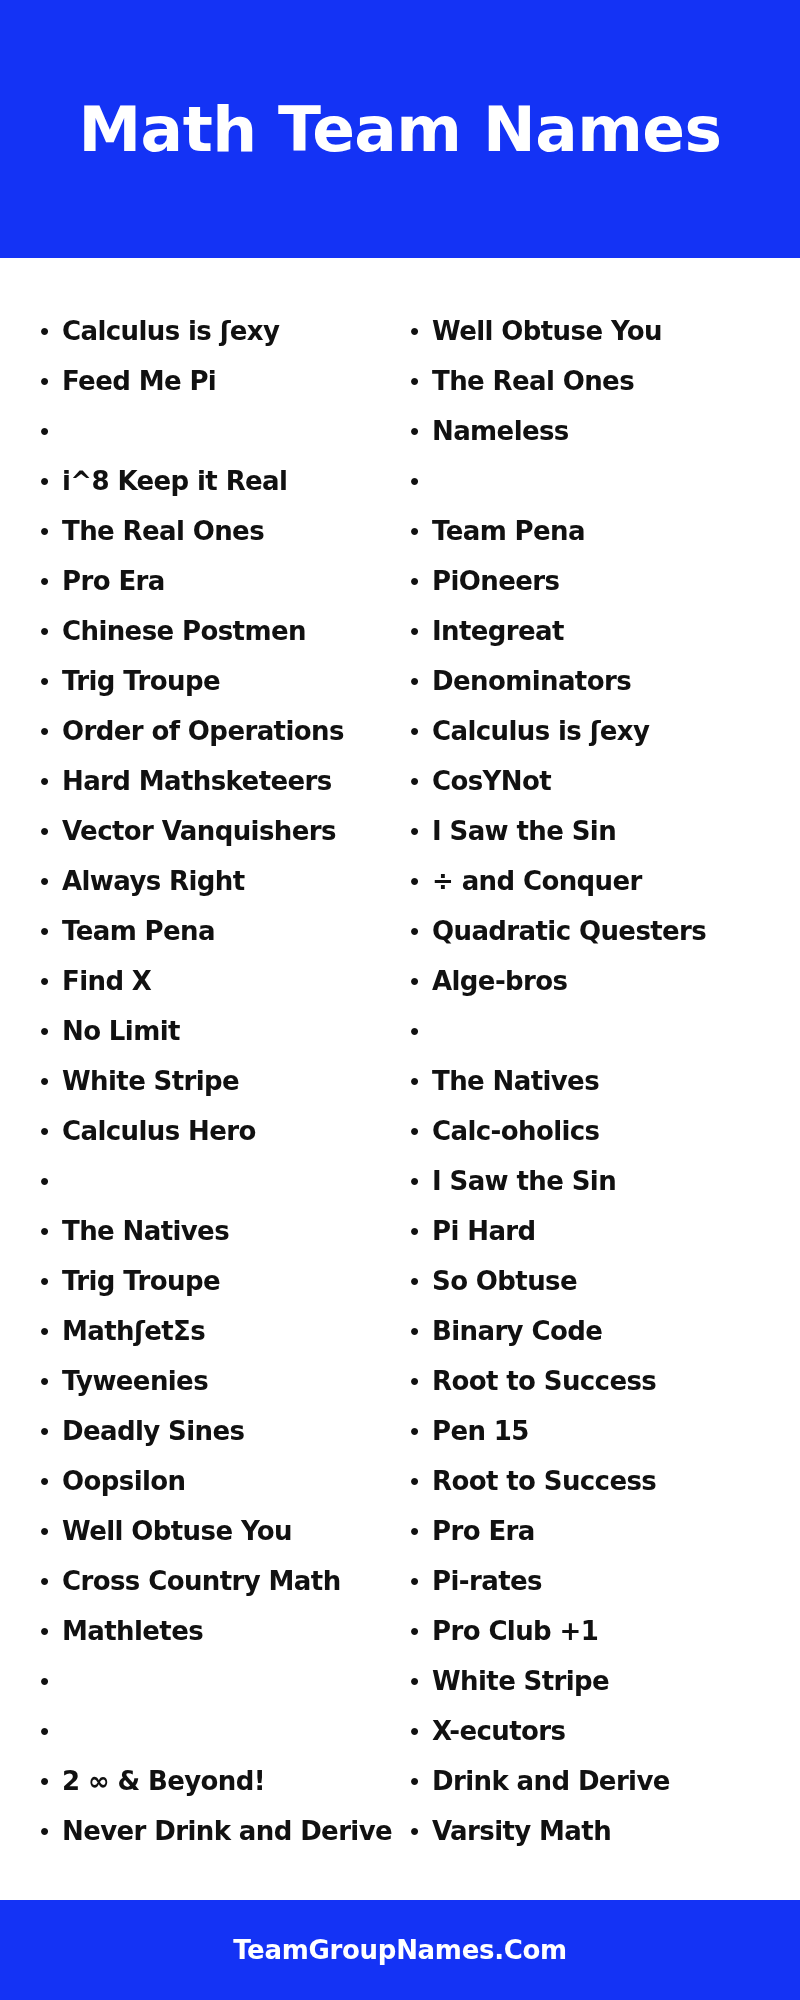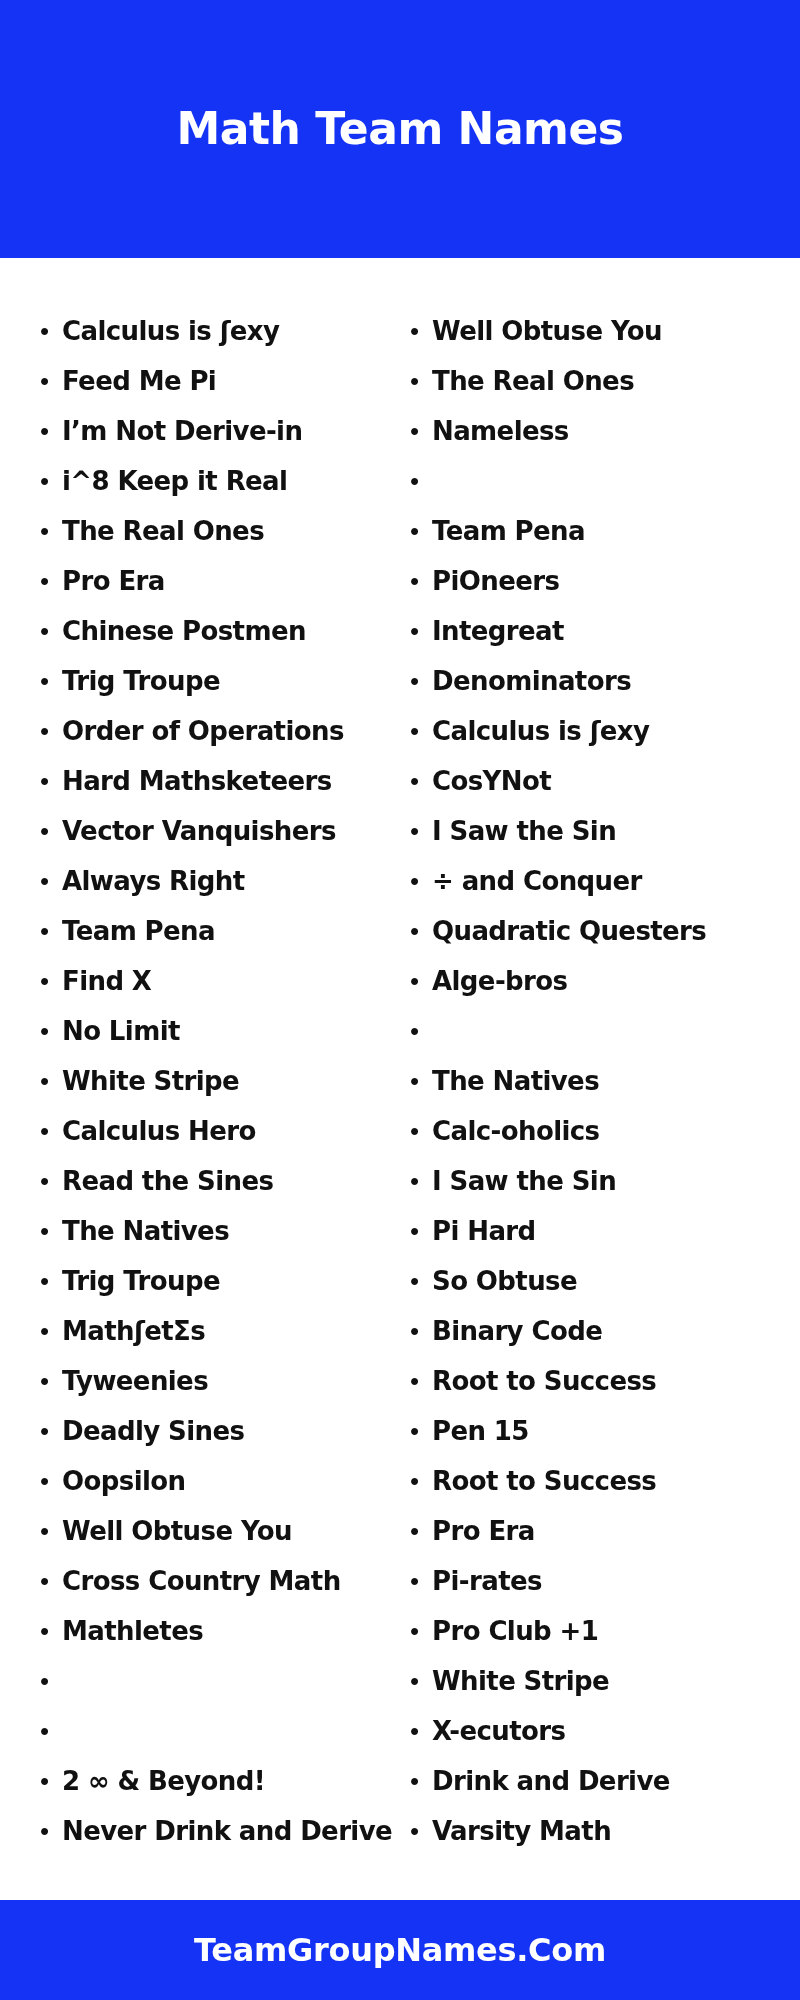--- a/index.html
+++ b/index.html
@@ -28,21 +28,21 @@
     display:flex;
     align-items:center;
     justify-content:center;
     flex:none;
   }
 
   .header-title {
     color:#ffffff;
     font-family:"DejaVu Sans", sans-serif;
     font-weight:bold;
-    font-size:44px;
+    font-size:63px;
     letter-spacing:-0.5px;
     line-height:1;
     text-align:center;
     white-space:nowrap;
   }
 
   
   .content {
     flex:1 1 auto;
     background:#ffffff;
@@ -100,21 +100,21 @@
     display:flex;
     align-items:center;
     justify-content:center;
     flex:none;
   }
 
   .footer-text {
     color:#ffffff;
     font-family:"DejaVu Sans", sans-serif;
     font-weight:bold;
-    font-size:32px;
+    font-size:26px;
     letter-spacing:-0.3px;
     white-space:nowrap;
   }
 </style>
 </head>
 <body>
 
 <div class="poster">
 
   <div class="header">
@@ -126,21 +126,20 @@
         <div class="name-item">
           <span class="bullet">•</span>
           <span class="name-label">Calculus is ʃexy</span>
         </div>
         <div class="name-item">
           <span class="bullet">•</span>
           <span class="name-label">Feed Me Pi</span>
         </div>
         <div class="name-item">
           <span class="bullet">•</span>
-          <span class="name-label">I’m Not Derive-in</span>
         </div>
         <div class="name-item">
           <span class="bullet">•</span>
           <span class="name-label">i^8 Keep it Real</span>
         </div>
         <div class="name-item">
           <span class="bullet">•</span>
           <span class="name-label">The Real Ones</span>
         </div>
         <div class="name-item">
@@ -186,21 +185,20 @@
         <div class="name-item">
           <span class="bullet">•</span>
           <span class="name-label">White Stripe</span>
         </div>
         <div class="name-item">
           <span class="bullet">•</span>
           <span class="name-label">Calculus Hero</span>
         </div>
         <div class="name-item">
           <span class="bullet">•</span>
-          <span class="name-label">Read the Sines</span>
         </div>
         <div class="name-item">
           <span class="bullet">•</span>
           <span class="name-label">The Natives</span>
         </div>
         <div class="name-item">
           <span class="bullet">•</span>
           <span class="name-label">Trig Troupe</span>
         </div>
         <div class="name-item">

